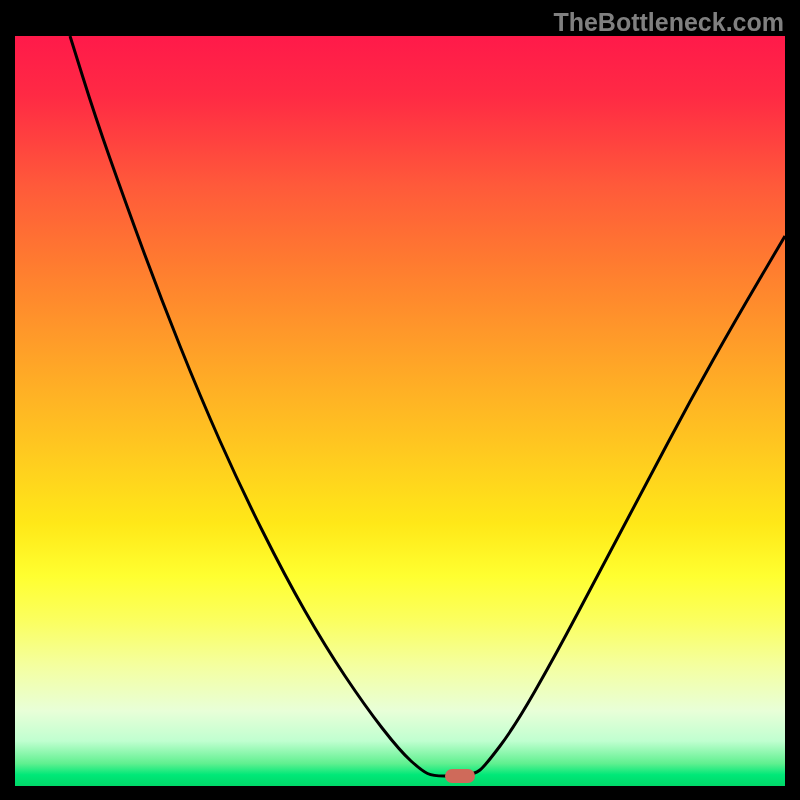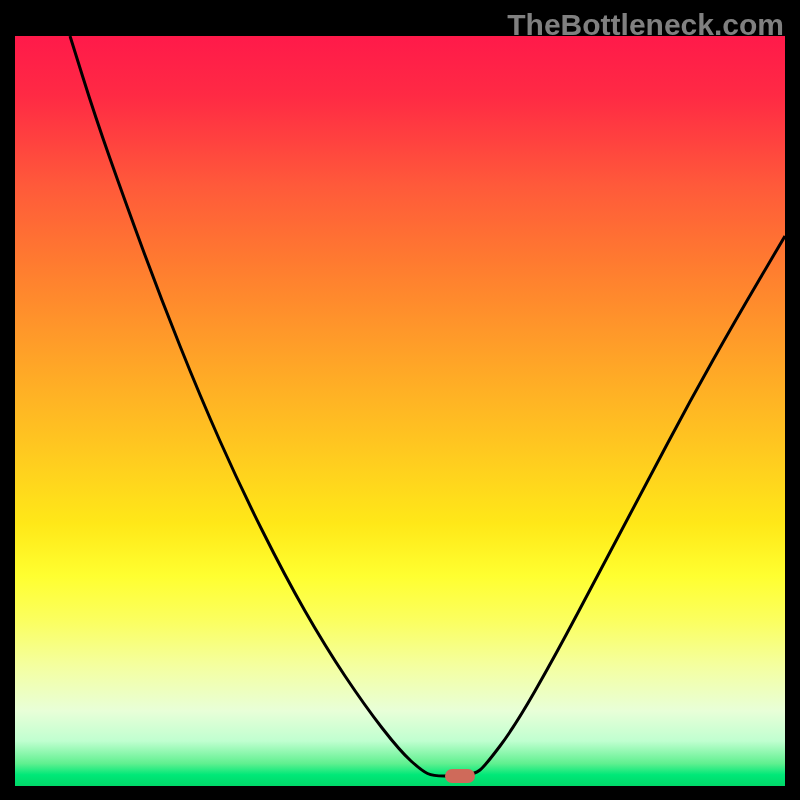--- a/index.html
+++ b/index.html
@@ -32,21 +32,21 @@
       #60f090 97%,
       #00e878 98.5%,
       #00d868 100%
     );
   }
   .watermark {
     position: absolute;
     top: 8px;
     right: 16px;
     font-family: Arial, Helvetica, sans-serif;
-    font-size: 30px;
+    font-size: 25px;
     font-weight: bold;
     color: #808080;
     letter-spacing: 0px;
   }
   .curve-svg {
     position: absolute;
     left: 0;
     top: 0;
     width: 770px;
     height: 750px;

